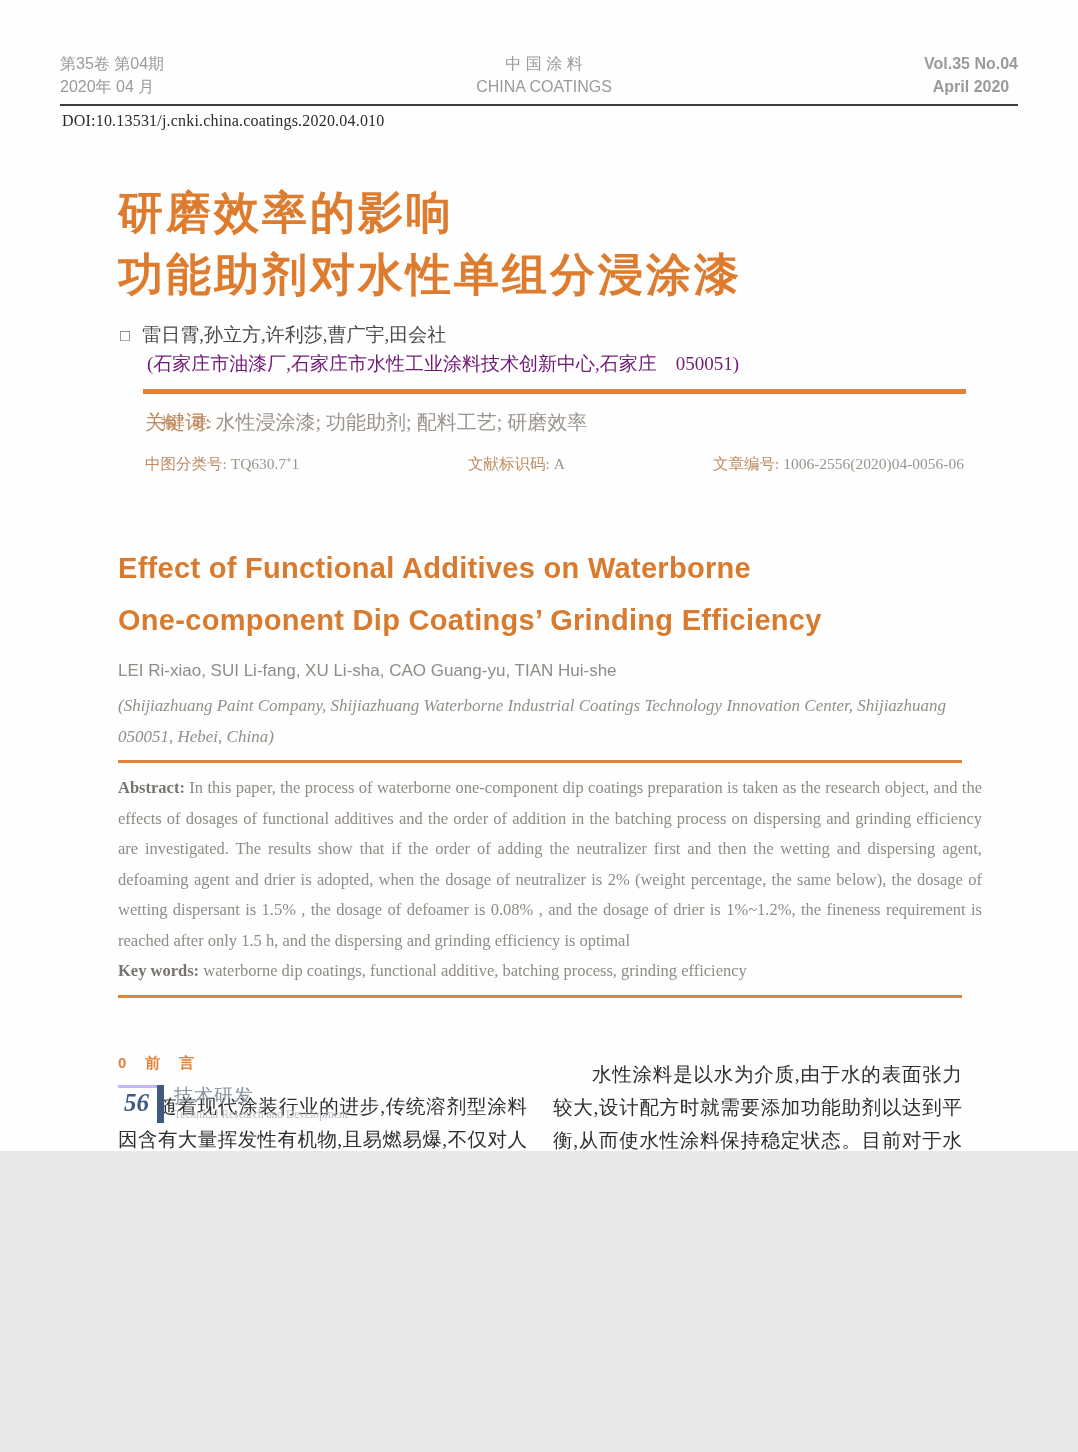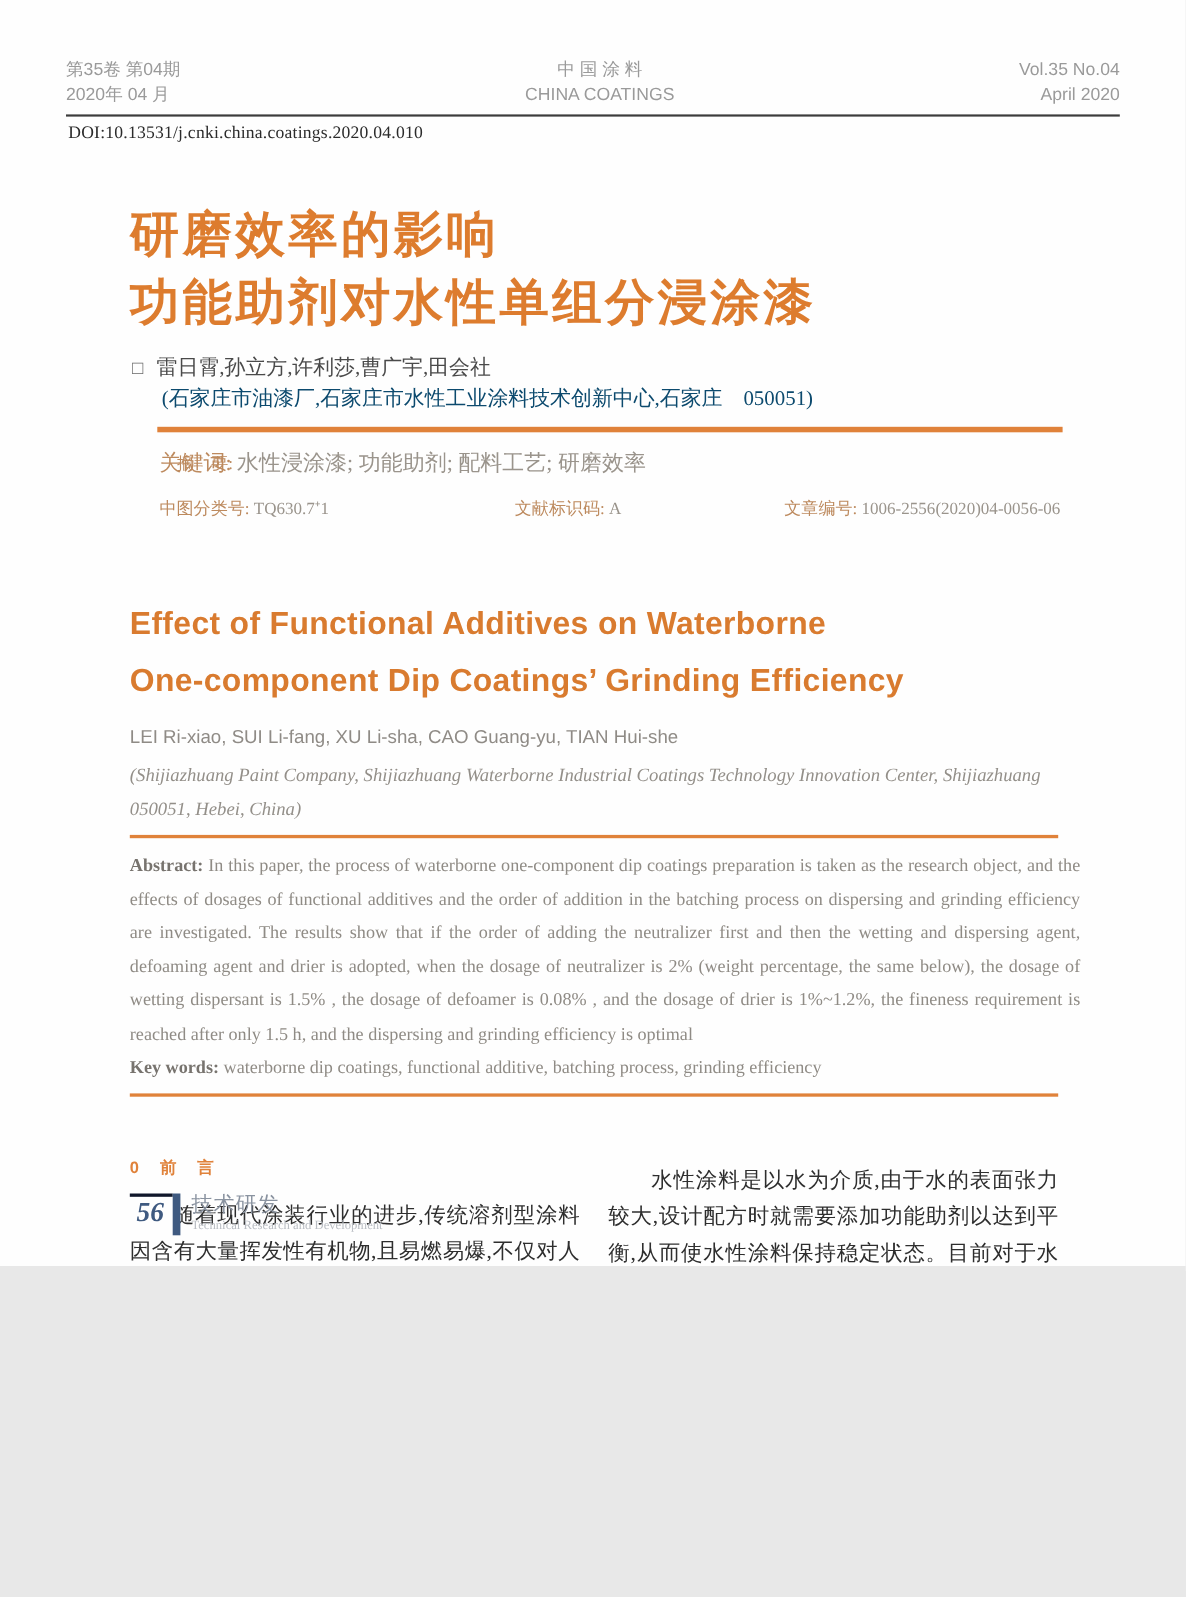--- a/index.html
+++ b/index.html
@@ -6,31 +6,31 @@
   .page {
     position:relative; width:1078px; height:1151px; margin:0 auto;
     background:#fefefe; overflow:hidden;
     font-family:"Liberation Serif", serif; color:#3a3a3a;
   }
   
   .jheader { margin:52px 60px 0 60px; display:flex; justify-content:space-between;
     color:#9a9a9a; font-family:"Liberation Sans", sans-serif; font-size:16px; line-height:23px; }
   .jheader .col { white-space:nowrap; }
   .jheader .center { text-align:center; }
-  .jheader .right { text-align:right; }
+  .jheader .right { text-align:center;font-weight:bold; }
   .header-rule { margin:6px 60px 0 60px; border-top:2px solid #3c3c3c; }
   .doi { margin:6px 60px 0 62px; font-size:16px; color:#2b2b2b; letter-spacing:0.2px; }
 
   
   .cn-title { margin:52px 60px 0 118px; color:#dd7c2e;
     font-family:"Liberation Sans", sans-serif; font-weight:bold;
     font-size:45px; line-height:62px; letter-spacing:3px; }
   .cn-authors { margin:16px 60px 0 120px; font-size:19px; color:#4a4a4a; line-height:26px; }
   .cn-authors .marker { color:#6a6a6a; margin-right:12px; font-size:17px; }
-  .cn-affil { margin:2px 60px 0 147px; font-size:19px; color:#0c4a6e; line-height:26px; }
+  .cn-affil { margin:2px 60px 0 147px; font-size:19px; color:#701a75; line-height:26px; }
   .orange-bar { margin:12px 112px 0 143px; height:5px; background:#e0823a; }
 
   
   .cn-abstract { margin:14px 112px 0 145px; color:#9a948c; font-size:15.5px; line-height:29px; text-align:justify; }
   .hang { position:relative; padding-left:57px; }
   .hang .lbl { position:absolute; left:16px; top:0; color:#bd8a5e; }
   .cn-keywords { margin:10px 112px 0 145px; color:#9a948c; font-size:20px; line-height:29px;font-family:Liberation Serif, serif; }
   .cn-keywords .lbl { color:#bd8a5e; }
   .cn-meta { margin:12px 112px 0 145px; display:flex; color:#9a948c; font-size:15.5px; line-height:29px; }
   .cn-meta .item1 { width:323px; } .cn-meta .item2 { width:245px; }
@@ -53,21 +53,21 @@
   
   .sec-heading { color:#e0823a; font-family:"Liberation Sans", sans-serif;
     font-weight:bold; font-size:15px; line-height:34px; letter-spacing:2px; margin:0 0 10px 0; }
   .columns { margin:48px 116px 0 118px; display:flex; gap:26px; }
   .colL, .colR { width:409px; font-size:19.5px; line-height:33px; color:#2e2e2e; text-align:justify; }
   .colR { padding-top:12px; }
   .para { text-indent:2em; margin:0; }
 
   
   .pfooter { position:absolute; left:118px; bottom:28px; display:flex; align-items:flex-start; }
-  .pno-box { border-top:3px solid #0f172a; padding:1px 8px 4px 6px; }
+  .pno-box { border-top:3px solid #c4b5fd; padding:1px 8px 4px 6px; }
   .pno { font-family:"Liberation Serif", serif; font-style:italic; font-weight:bold;
     font-size:25px; color:#3f5a80; line-height:28px; }
   .pbar { width:7px; height:38px; background:#3f5a80; margin-right:10px; }
   .psec-cn { font-size:19px; color:#8a93a0; line-height:22px; letter-spacing:1px; }
   .psec-en { font-size:11.5px; color:#b9bdc3; line-height:15px; }
 </style>
 </head>
 <body>
 
 <div class="page">

